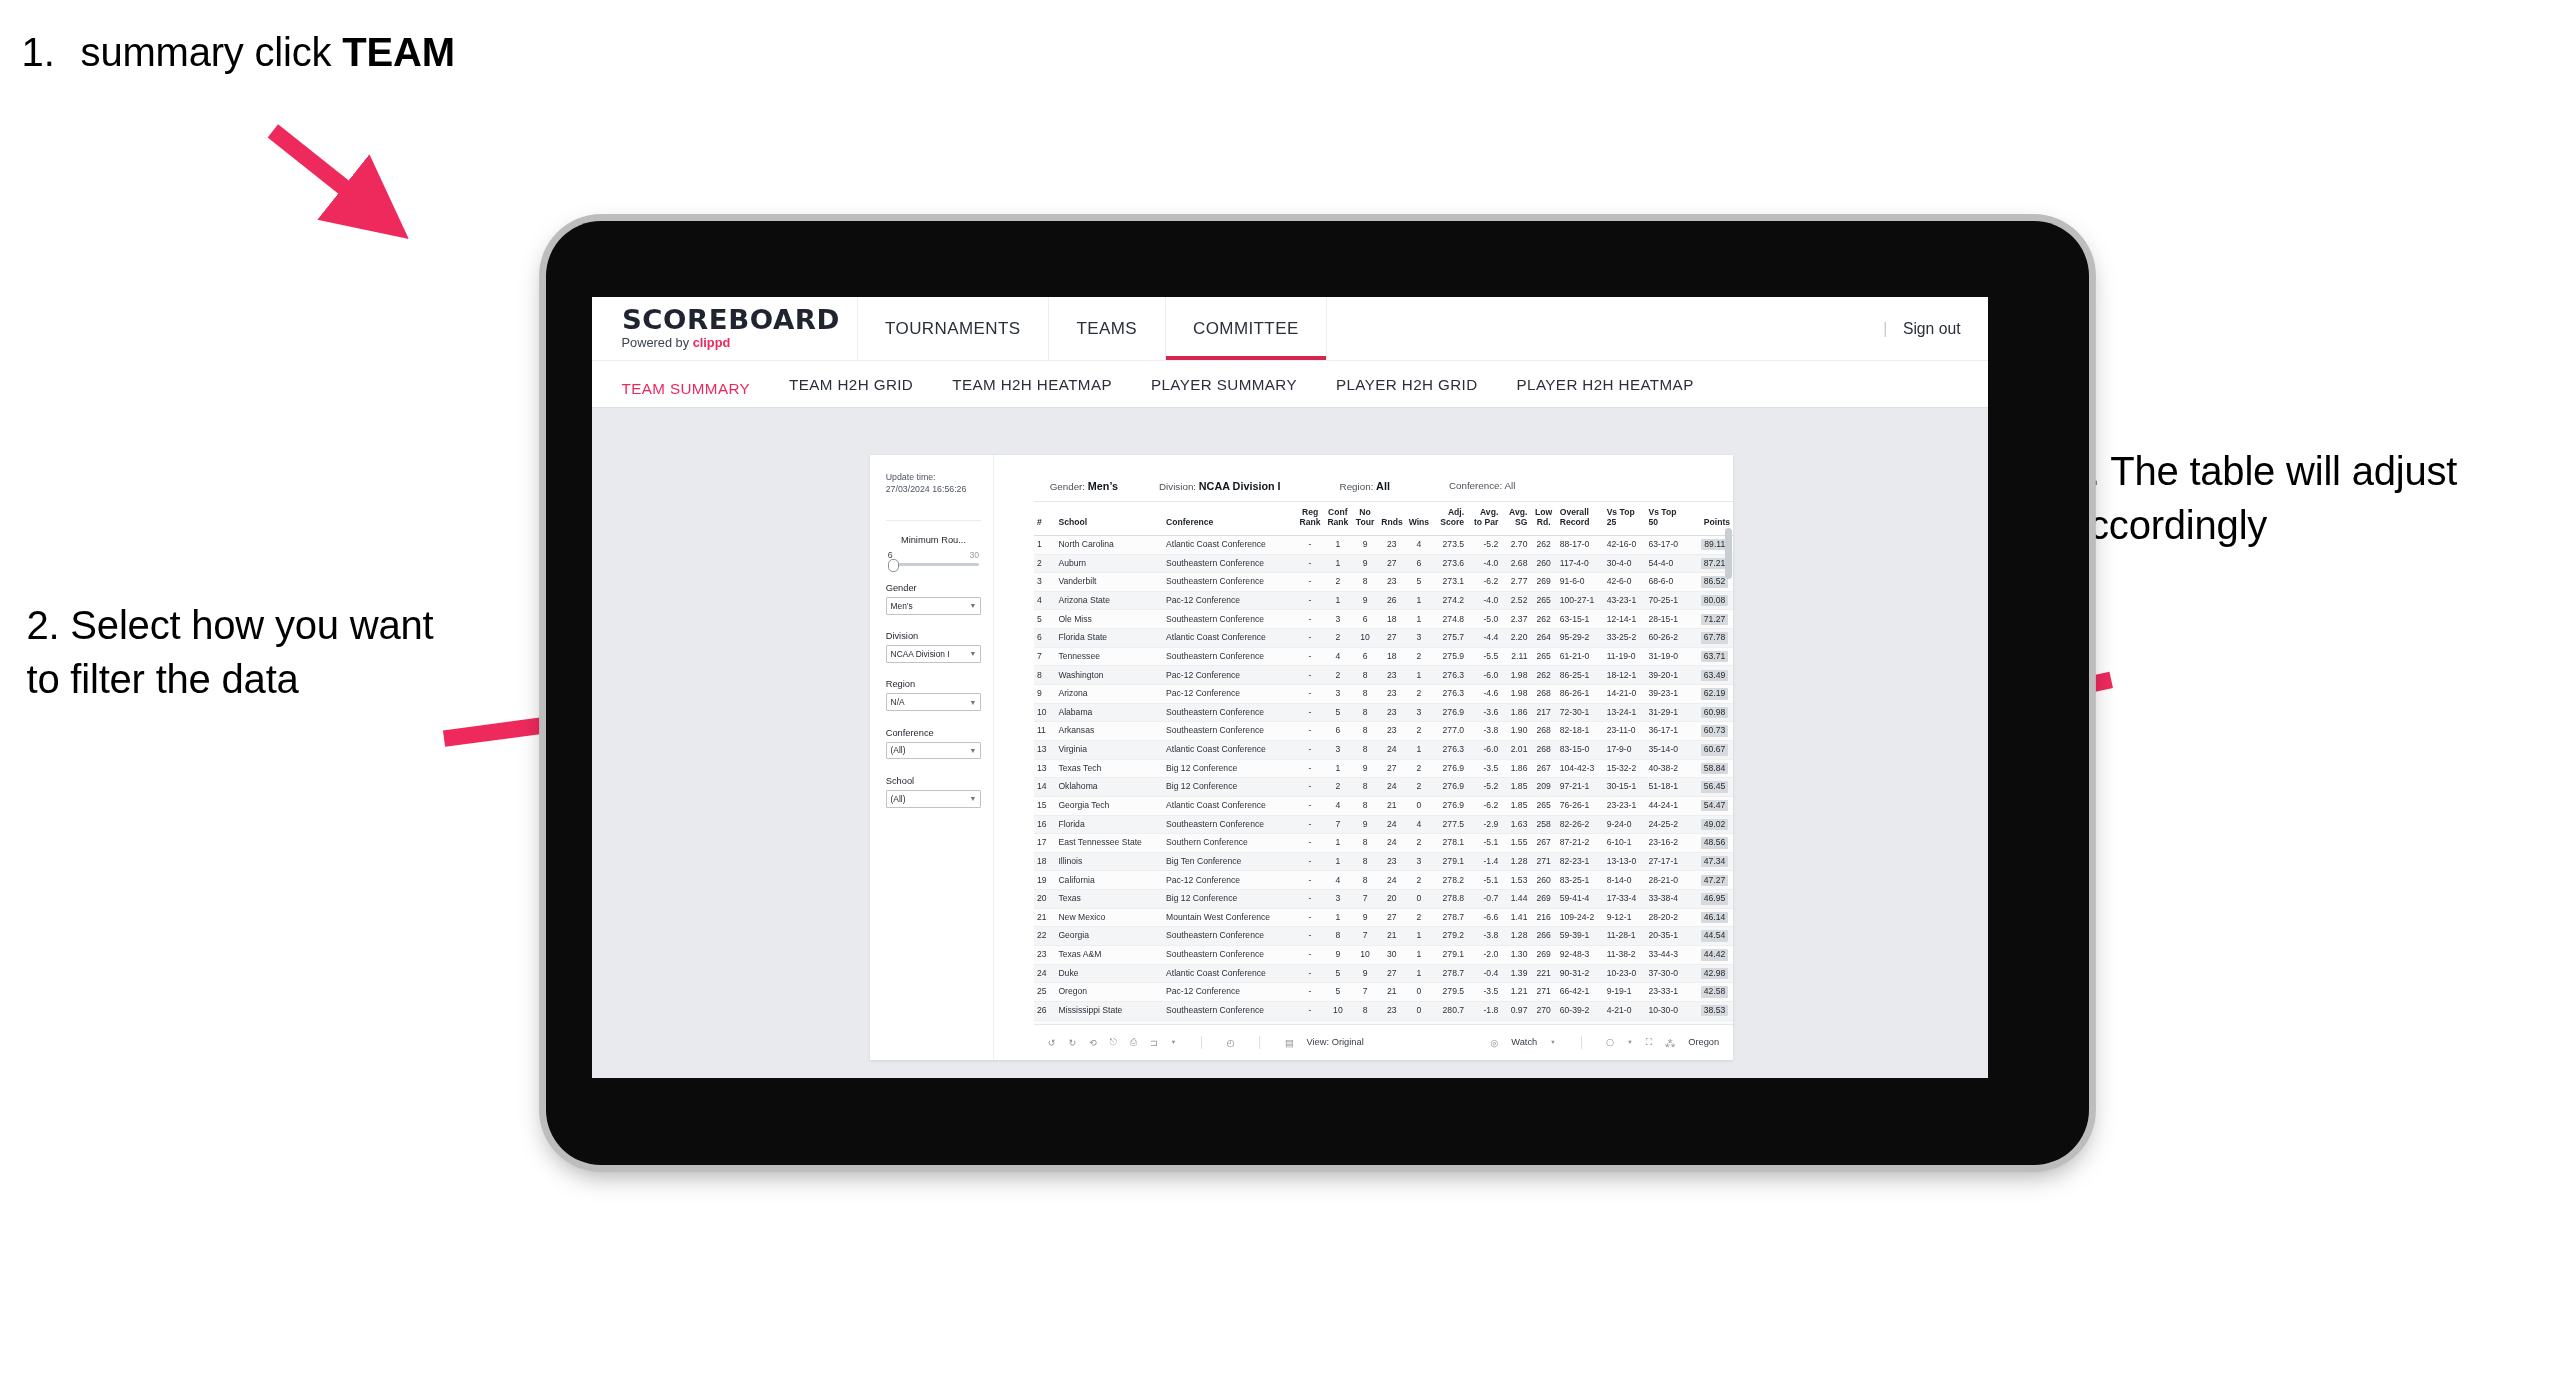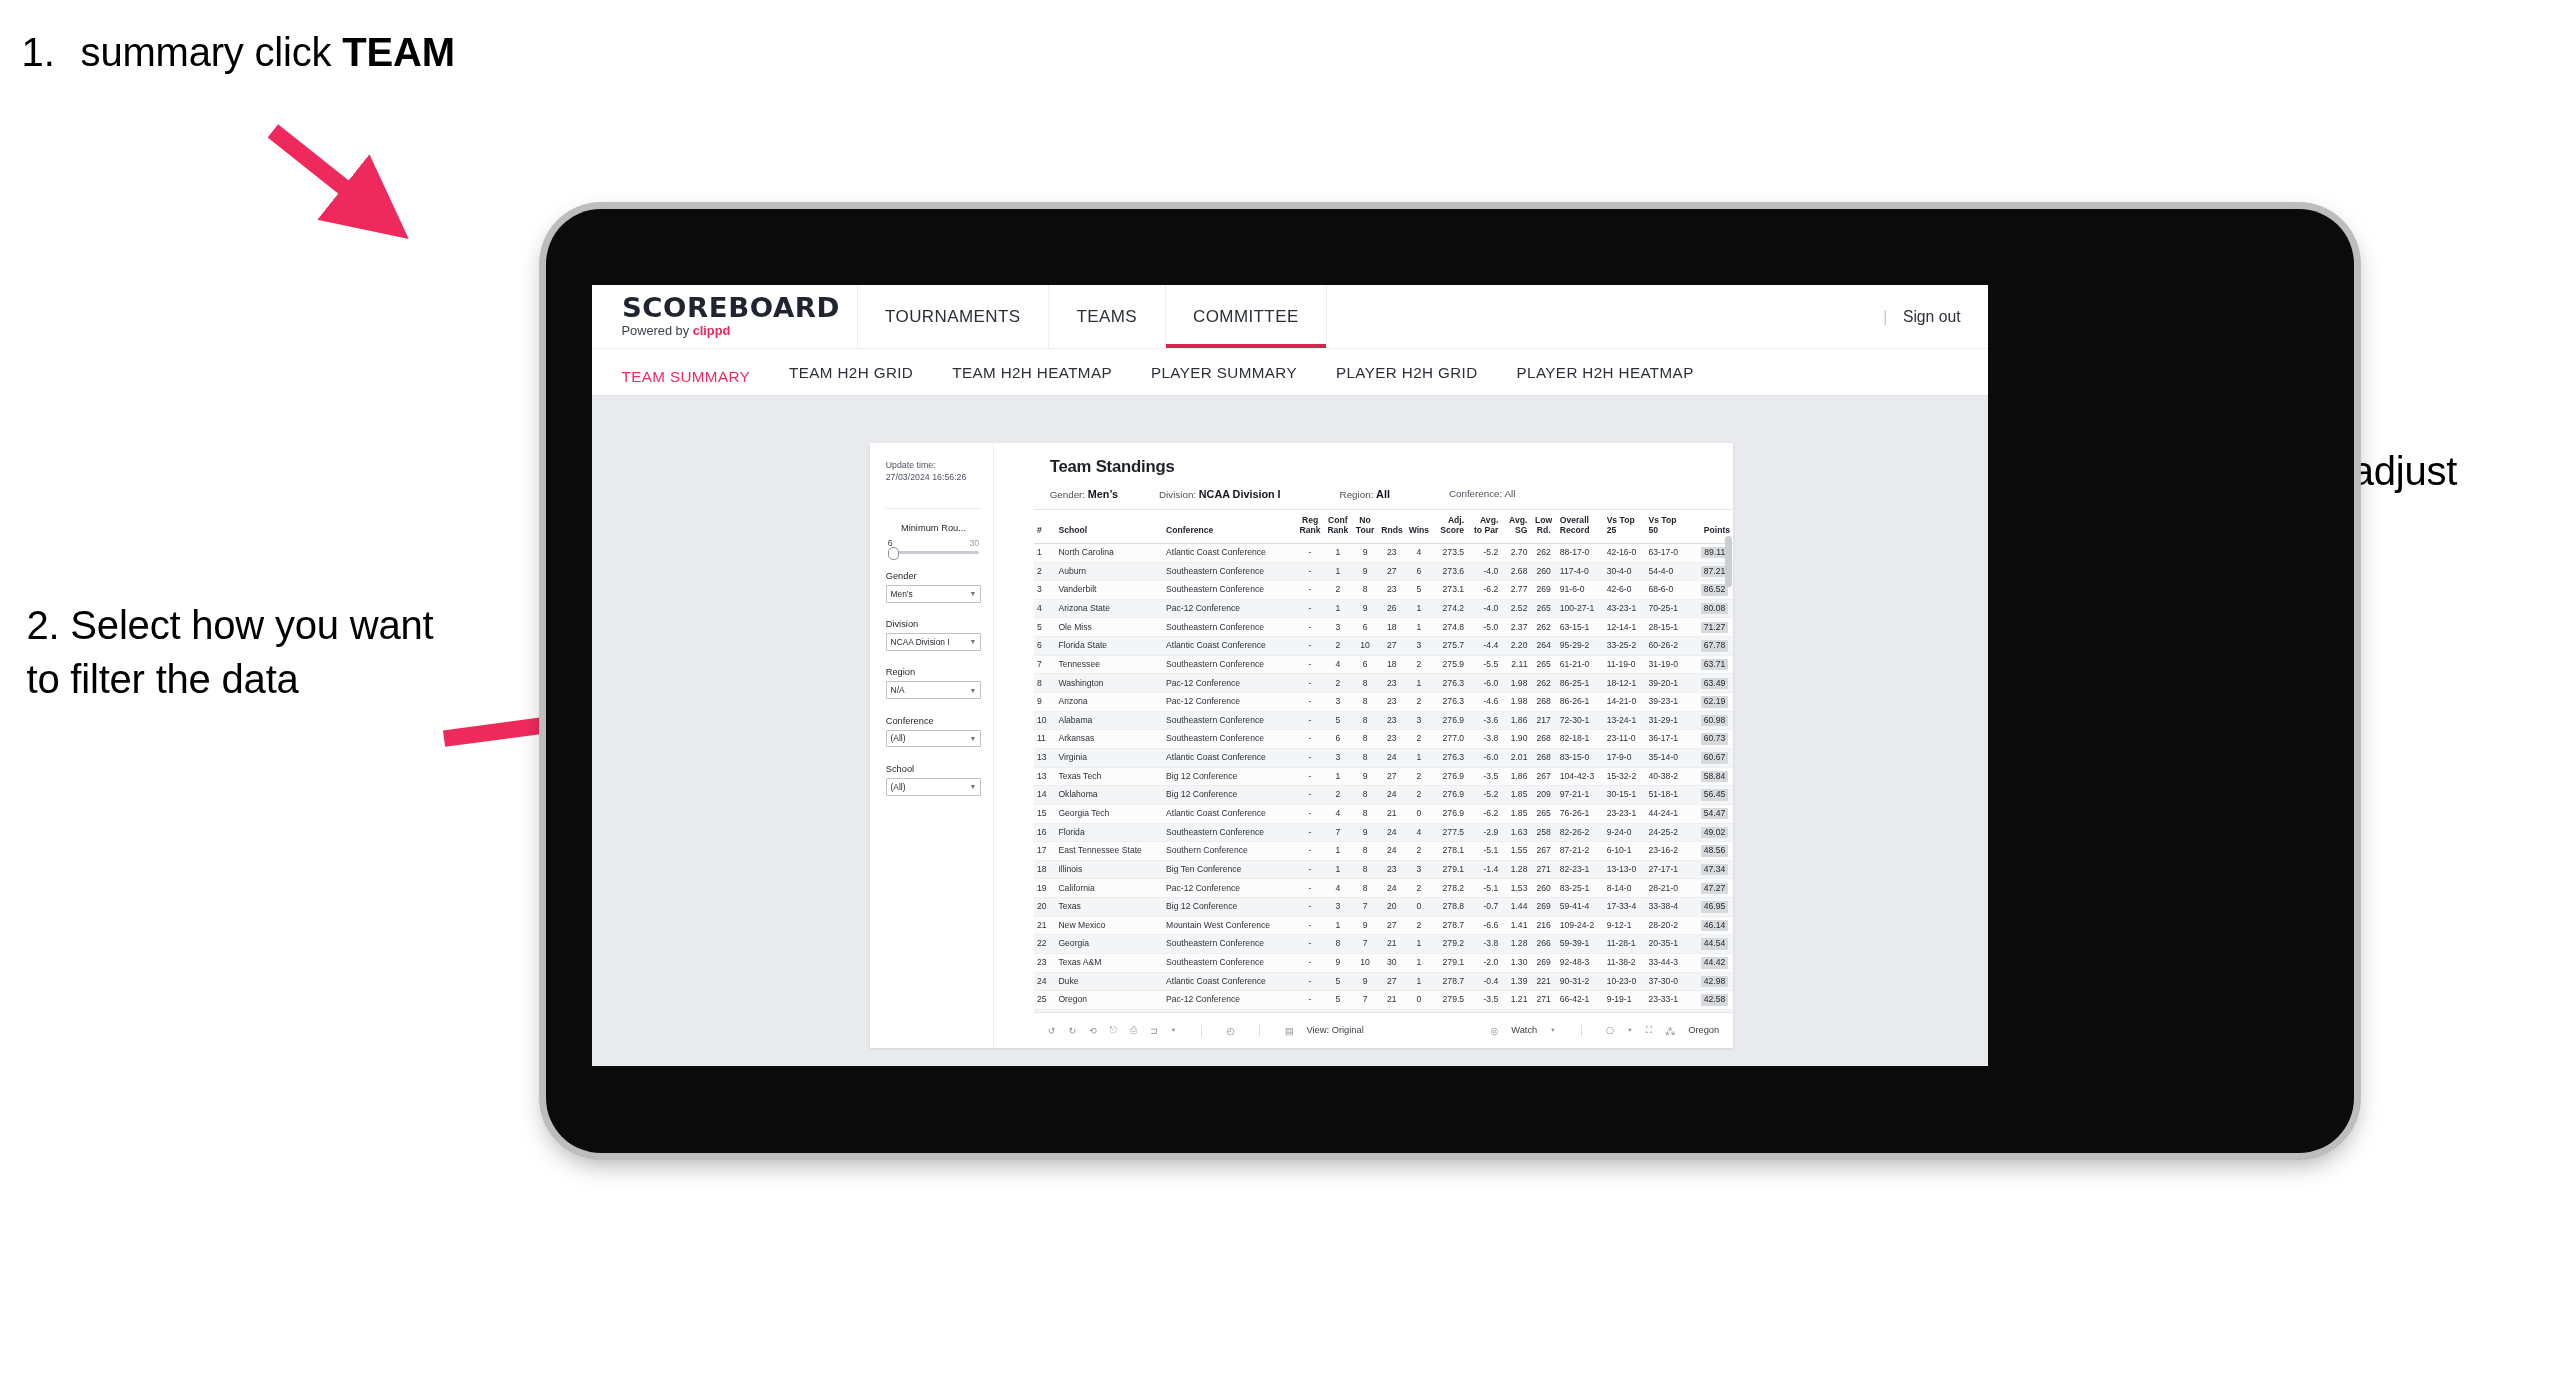--- a/index.html
+++ b/index.html
@@ -12,21 +12,21 @@
   #anno1 .num{position:absolute;left:0;top:0;}
   #anno1 .body{margin-left:59px;}
   #anno1 b{font-weight:700;}
   #anno2{left:26.5px;top:598px;width:413px;line-height:1.35;}
   #anno3{left:2067px;top:444px;width:511px;line-height:1.35;}
 
   
   .arrow{position:absolute;overflow:visible;}
 
   
-  #tablet{position:absolute;left:546px;top:209px;width:1808px;height:944px;
+  #tablet{position:absolute;left:546px;top:221px;width:1543px;height:944px;
           background:#0b0b0b;border-radius:55px;
           box-shadow:0 0 0 6.9px #bdbdbd, 0 9.8px 25.6px rgba(0,0,0,.35);}
   #screen{position:absolute;left:46px;top:76px;width:1396px;height:781px;
           background:#e8eaed;overflow:hidden;}
 
   
   .appbar{height:63px;background:#fff;display:flex;align-items:stretch;position:relative;}
   .brand{display:flex;flex-direction:column;justify-content:center;padding:0 25.6px 0 29.5px;}
   .brand .logo{font-family:"DejaVu Sans",sans-serif;font-weight:700;font-size:26.5px;
       letter-spacing:0.5px;color:#1f2430;line-height:1;transform:scaleX(1.04);transform-origin:left;}
@@ -239,21 +239,20 @@
               <div class="flabel">School</div>
               <div class="sel">
                 <span class="v">(All)</span>
                 <span class="car">▼</span>
               </div>
             </div>
           </div>
 
           <div class="vmain">
             <div class="vhead">
-              <div class="vtitle">Team Standings</div>
               <div class="vmeta">
                 <div class="m"><span>Gender:</span> <b>Men’s</b></div>
                 <div class="m wide"><span>Division:</span> <b>NCAA Division I</b></div>
                 <div class="m wide"><span>Region:</span> <b>All</b></div>
                 <div class="m"><span>Conference:</span> <span>All</span></div>
               </div>
             </div>
 
             <div class="tblwrap">
               <table>

